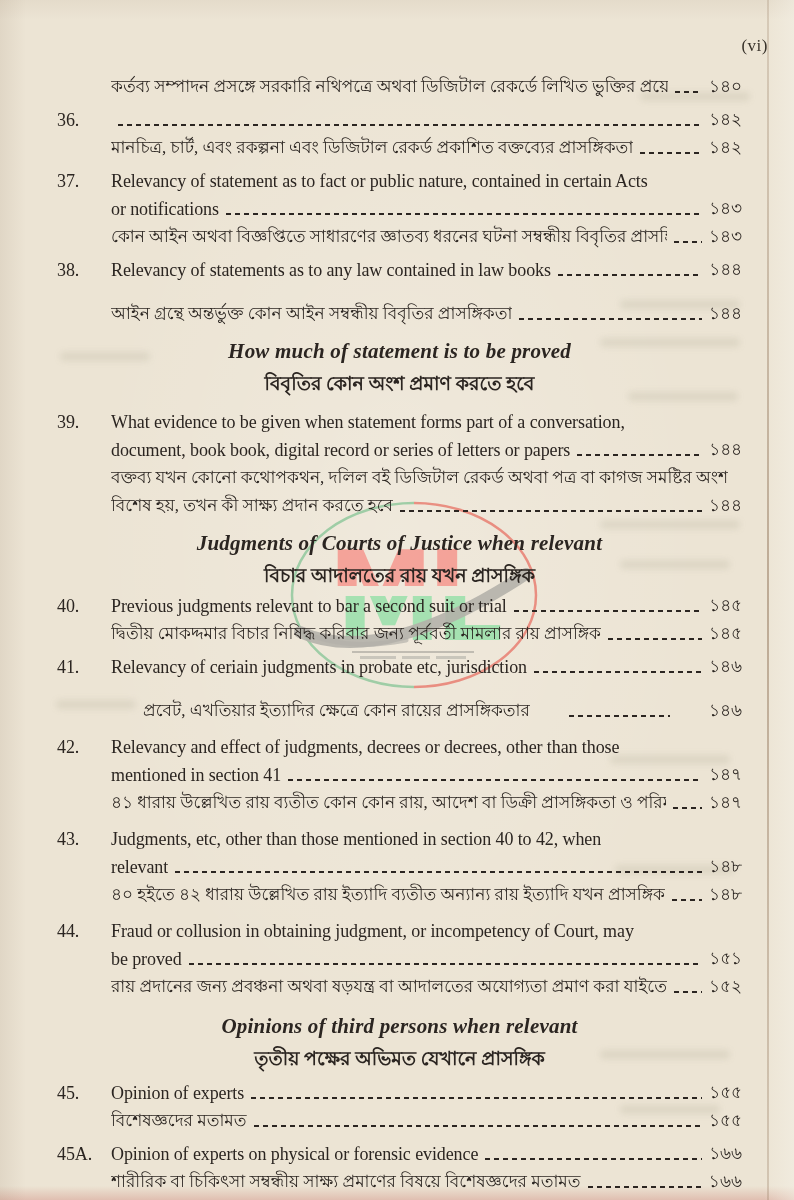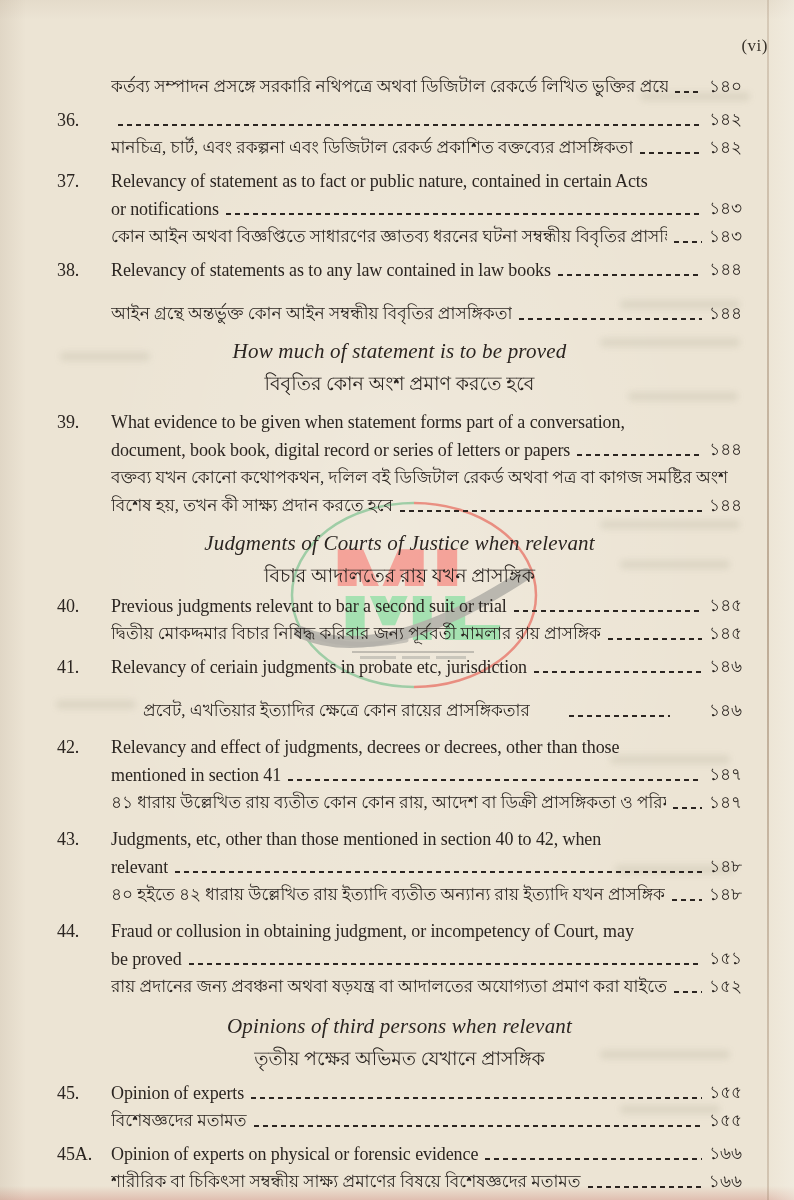--- a/index.html
+++ b/index.html
@@ -24,21 +24,21 @@
   .smudge{position:absolute;border-radius:5px;filter:blur(3px);z-index:0;
     background:rgba(125,120,92,0.13);}
   
   .folio{position:absolute;top:36px;left:0;width:768px;text-align:right;
     font-size:17px;letter-spacing:0.5px;color:#38322a;z-index:2;}
   
   .toc{position:absolute;left:57px;top:72px;width:685px;z-index:2;}
   .row{display:flex;align-items:flex-end;height:28px;}
   .row.en{font-size:18px;letter-spacing:-0.1px;}
   .row.bn{font-size:17px;font-family:"Liberation Serif","DejaVu Sans",serif;}
-  .row.hen,.row.hbn{display:block;height:30px;text-align:center;font-weight:normal;}
+  .row.hen,.row.hbn{display:block;height:30px;text-align:center;font-weight:bold;}
   .row.hen{font-size:21px;font-style:italic;letter-spacing:0.2px;}
   .row.hbn{font-size:19px;font-family:"Liberation Serif","DejaVu Sans",serif;}
   .num{flex:0 0 54px;white-space:nowrap;line-height:26px;}
   .txt{flex:0 1 auto;white-space:nowrap;overflow:hidden;line-height:26px;}
   .fill{flex:1 1 auto;}
   .lead{flex:1 1 30px;min-width:24px;height:2px;margin:0 7px 7px 7px;
     background:repeating-linear-gradient(90deg,#2b2521 0 5px,rgba(0,0,0,0) 5px 9px);}
   .pg{flex:0 0 auto;white-space:nowrap;line-height:26px;font-size:17px;}
   
   .stamp{position:absolute;left:288px;top:500px;width:252px;height:192px;z-index:1;opacity:0.8;}

